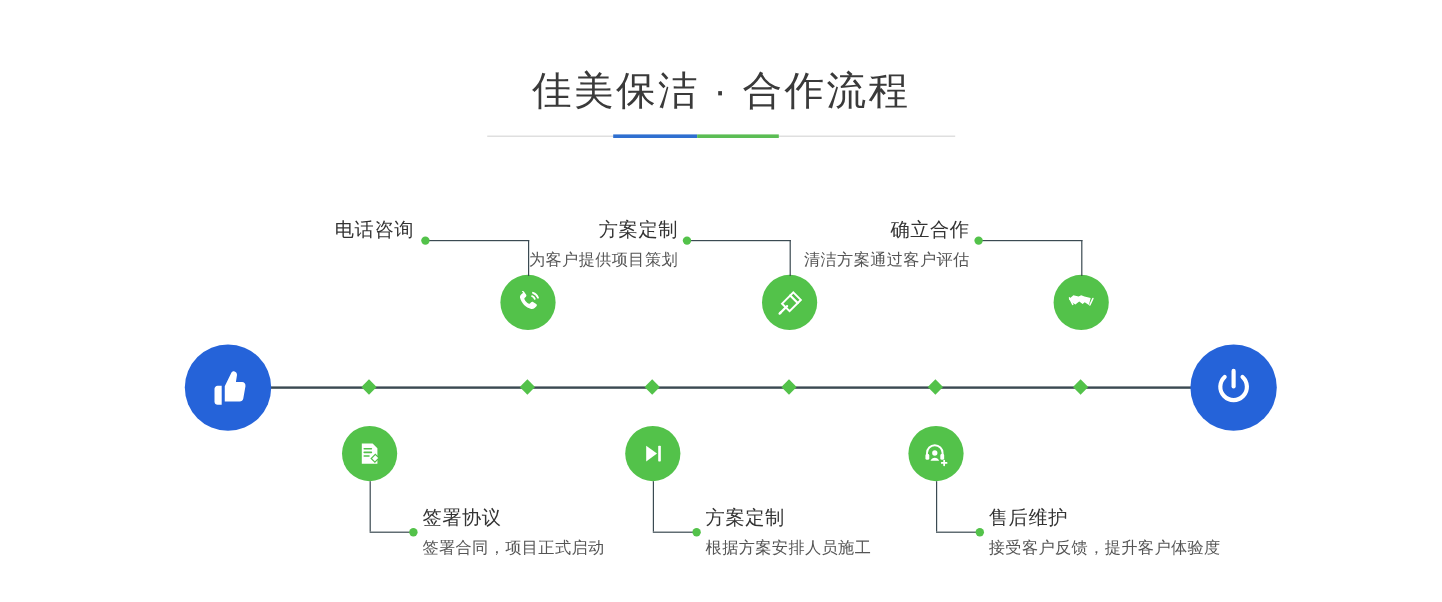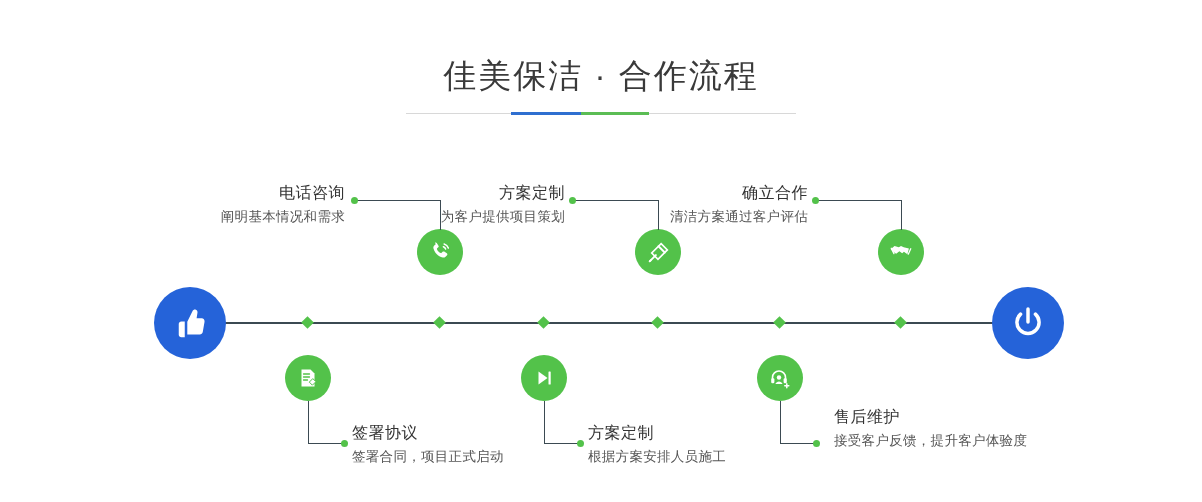--- a/index.html
+++ b/index.html
@@ -255,21 +255,20 @@
       </svg>
     </span>
   </div>
   <div class="diamond" style="left:775px; top:168px;"></div>
   <div class="connector conn-v" style="left:780px; top:251px; height:42px;"></div>
   <div class="connector conn-h" style="left:780px; top:293px; width:36px;"></div>
   <div class="dot" style="left:813px; top:290px;"></div>
 
   <div class="label right-align" style="left:105px; top:32px; width:240px;">
     <div class="lb-title">电话咨询</div>
-    <div class="lb-desc">阐明基本情况和需求</div>
   </div>
 
   <div class="label left-align" style="left:352px; top:272px; width:260px;">
     <div class="lb-title">签署协议</div>
     <div class="lb-desc">签署合同，项目正式启动</div>
   </div>
 
   <div class="label right-align" style="left:325px; top:32px; width:240px;">
     <div class="lb-title">方案定制</div>
     <div class="lb-desc">为客户提供项目策划</div>
@@ -278,18 +277,18 @@
   <div class="label left-align" style="left:588px; top:272px; width:280px;">
     <div class="lb-title">方案定制</div>
     <div class="lb-desc">根据方案安排人员施工</div>
   </div>
 
   <div class="label right-align" style="left:568px; top:32px; width:240px;">
     <div class="lb-title">确立合作</div>
     <div class="lb-desc">清洁方案通过客户评估</div>
   </div>
 
-  <div class="label left-align" style="left:824px; top:256px; width:300px;margin-left:10px;">
+  <div class="label left-align" style="left:824px; top:272px; width:300px;">
     <div class="lb-title">售后维护</div>
     <div class="lb-desc">接受客户反馈，提升客户体验度</div>
   </div>
 
 </div>
 
 </body></html>

